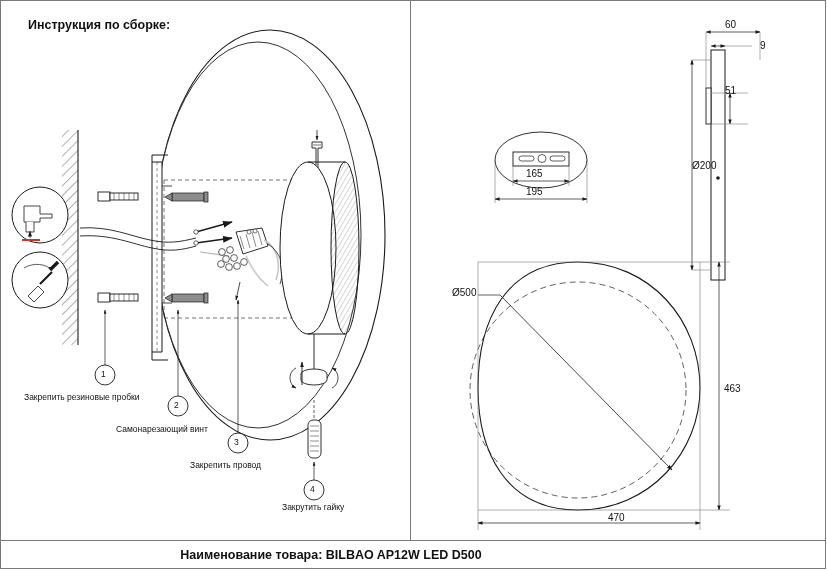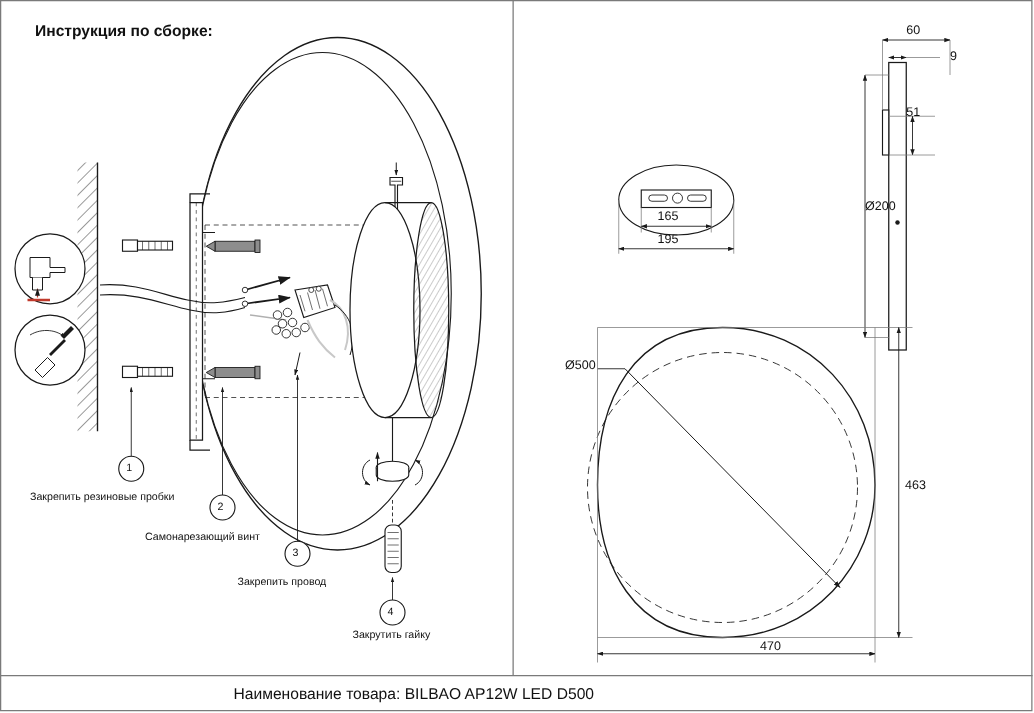--- a/index.html
+++ b/index.html
@@ -51,21 +51,21 @@
   }
   #title-left { left: 28px; top: 18px; }
   #title-right { left: 420px; top: 18px; }
   #product-name {
     position: absolute;
     left: 0;
     top: 548px;
     width: 662px;
     text-align: center;
     font-size: 12.5px;
-    font-weight: 400;
+    font-weight: 700;
     color: #111;
   }
   .svg-layer {
     position: absolute;
     left: 0; top: 0;
     width: 827px;
     height: 570px;
   }
   .cap {
     position: absolute;

